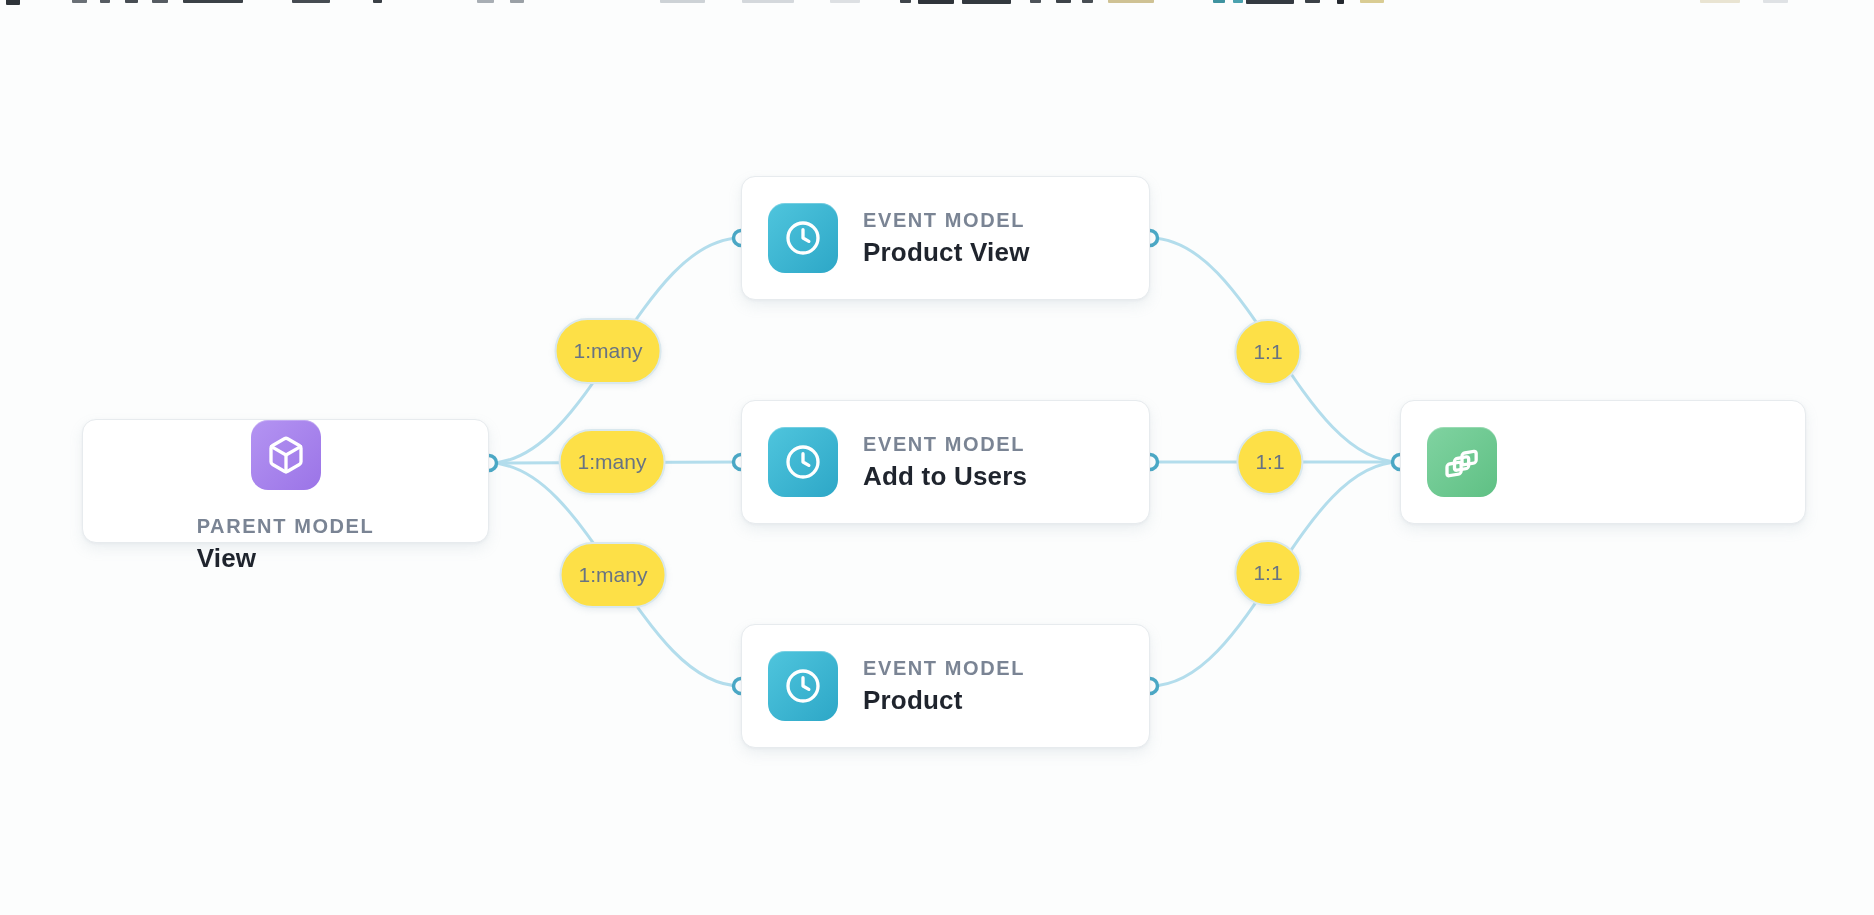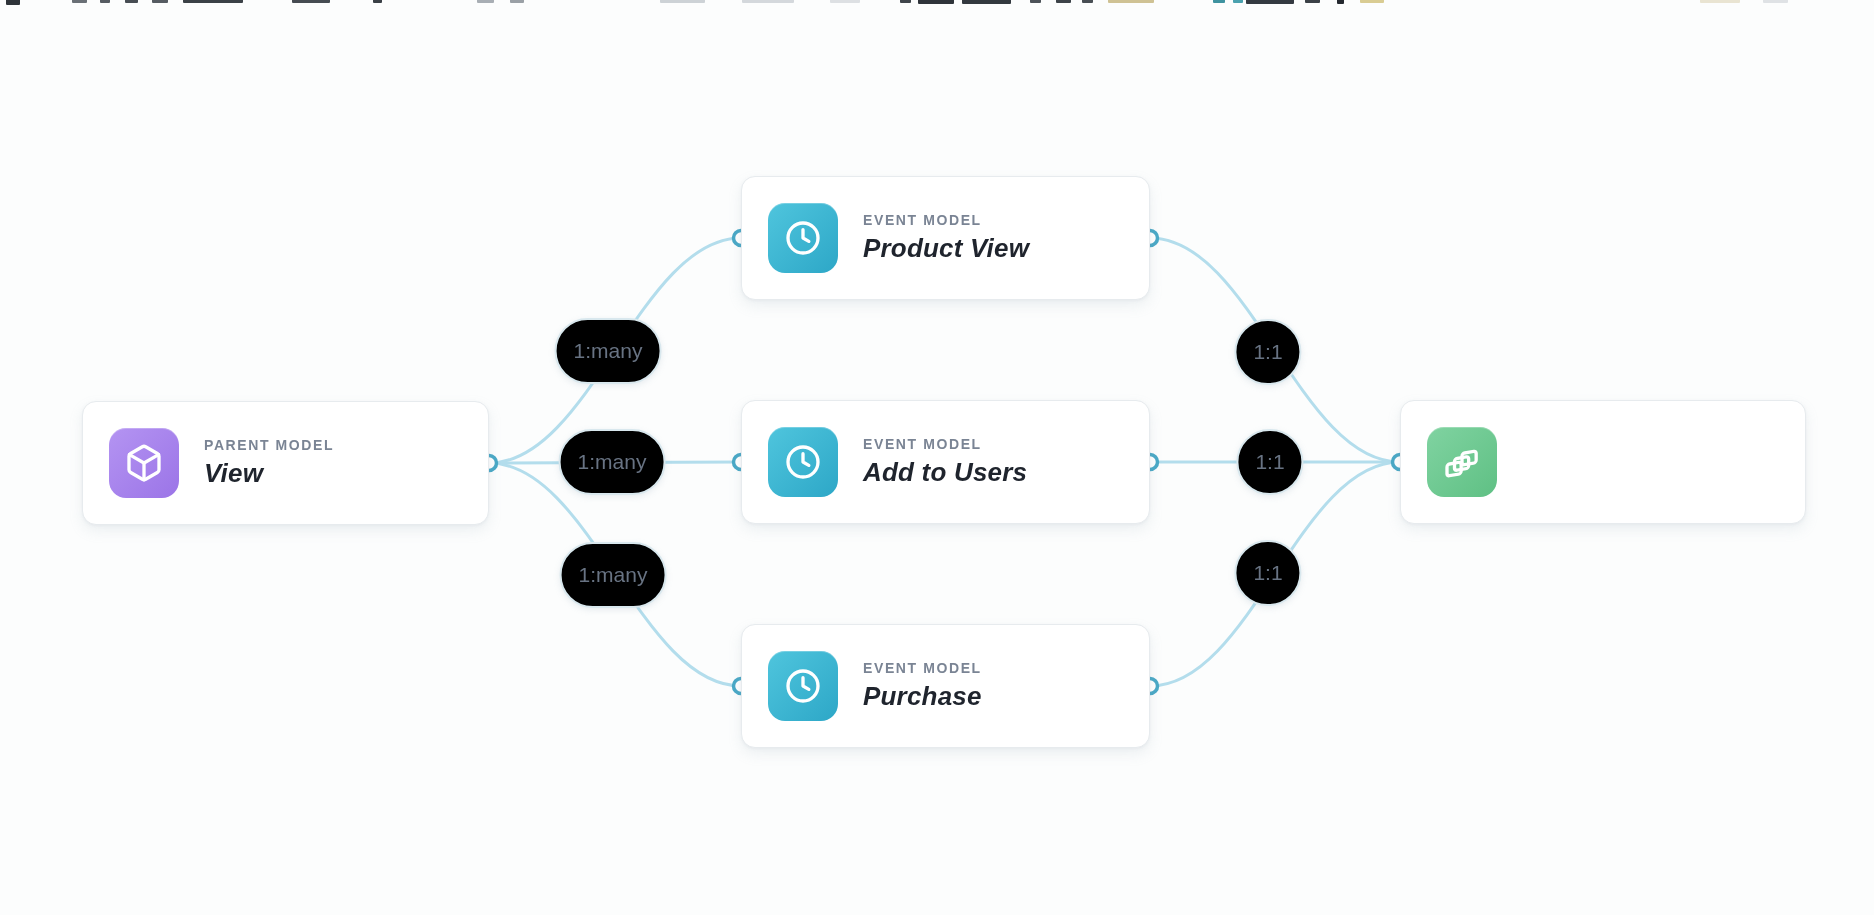--- a/index.html
+++ b/index.html
@@ -35,33 +35,33 @@
     width:70px; height:70px; border-radius:17px; flex:0 0 auto;
     display:flex; align-items:center; justify-content:center;
     box-shadow:inset 0 1px 0 rgba(255,255,255,0.25);
   }
   .icon-badge svg{width:40px; height:40px; stroke:#ffffff; stroke-width:2; fill:none;
     stroke-linecap:round; stroke-linejoin:round;}
   .icon-purple{background:linear-gradient(135deg, var(--icon-purple-start), var(--icon-purple-end));}
   .icon-teal{background:linear-gradient(135deg, var(--icon-teal-start), var(--icon-teal-end));}
   .icon-green{background:linear-gradient(135deg, var(--icon-green-start), var(--icon-green-end));}
   .card-text{display:flex; flex-direction:column;}
-  .kind-label{font-size:14px; font-weight:600; letter-spacing:1.6px; color:var(--label-text);}
-  .card-title{font-size:26px; font-weight:700; color:var(--title-text); margin-top:5px; letter-spacing:0.2px;font-style:italic;}
+  .kind-label{font-size:20px; font-weight:600; letter-spacing:1.6px; color:var(--label-text);}
+  .card-title{font-size:26px; font-weight:700; color:var(--title-text); margin-top:5px; letter-spacing:0.2px;}
 
   
   .pill{
     position:absolute; transform:translate(-50%,-50%);
-    background:#000000; border:2px solid var(--pill-border); border-radius:999px;
+    background:#fde047; border:2px solid var(--pill-border); border-radius:999px;
     padding:19px 17px; font-size:21px; color:var(--pill-text); white-space:nowrap;
     box-shadow:0 2px 6px rgba(140,160,175,0.18);
   }
 
   
-  #card-parent {left:82px;  top:401px; width:407px;}
+  #card-parent {left:82px;  top:419px; width:407px;flex-direction:column;}
   #card-event-0{left:741px; top:176px; width:409px;}
   #card-event-1{left:741px; top:400px; width:409px;}
   #card-event-2{left:741px; top:624px; width:409px;}
   #card-related{left:1400px;top:400px; width:406px;}
 
   #pill-left-0 {left:608px;  top:351px;}
   #pill-left-1 {left:612px;  top:462px;}
   #pill-left-2 {left:613px;  top:575px;}
   #pill-right-0{left:1268px; top:352px;}
   #pill-right-1{left:1270px; top:462px;}
@@ -165,21 +165,21 @@
 
   <div class="card" id="card-event-2">
     <div class="icon-badge icon-teal">
       <svg viewBox="0 0 24 24">
           <circle cx="12" cy="12" r="9"></circle>
           <polyline points="12 7 12 12 15.5 14"></polyline>
         </svg>
     </div>
     <div class="card-text">
       <div class="kind-label">EVENT MODEL</div>
-      <div class="card-title">Purchase</div>
+      <div class="card-title">Product</div>
     </div>
   </div>
 
   <div class="card" id="card-related">
     <div class="icon-badge icon-green">
       <svg viewBox="0 0 24 24">
         <g transform="skewY(-10) translate(0 2.5)">
           <rect x="12" y="6.5" width="8.5" height="7" rx="1.5"></rect>
           <rect x="7.5" y="9" width="8.5" height="7" rx="1.5"></rect>
           <rect x="3" y="11.5" width="8.5" height="7" rx="1.5"></rect>

